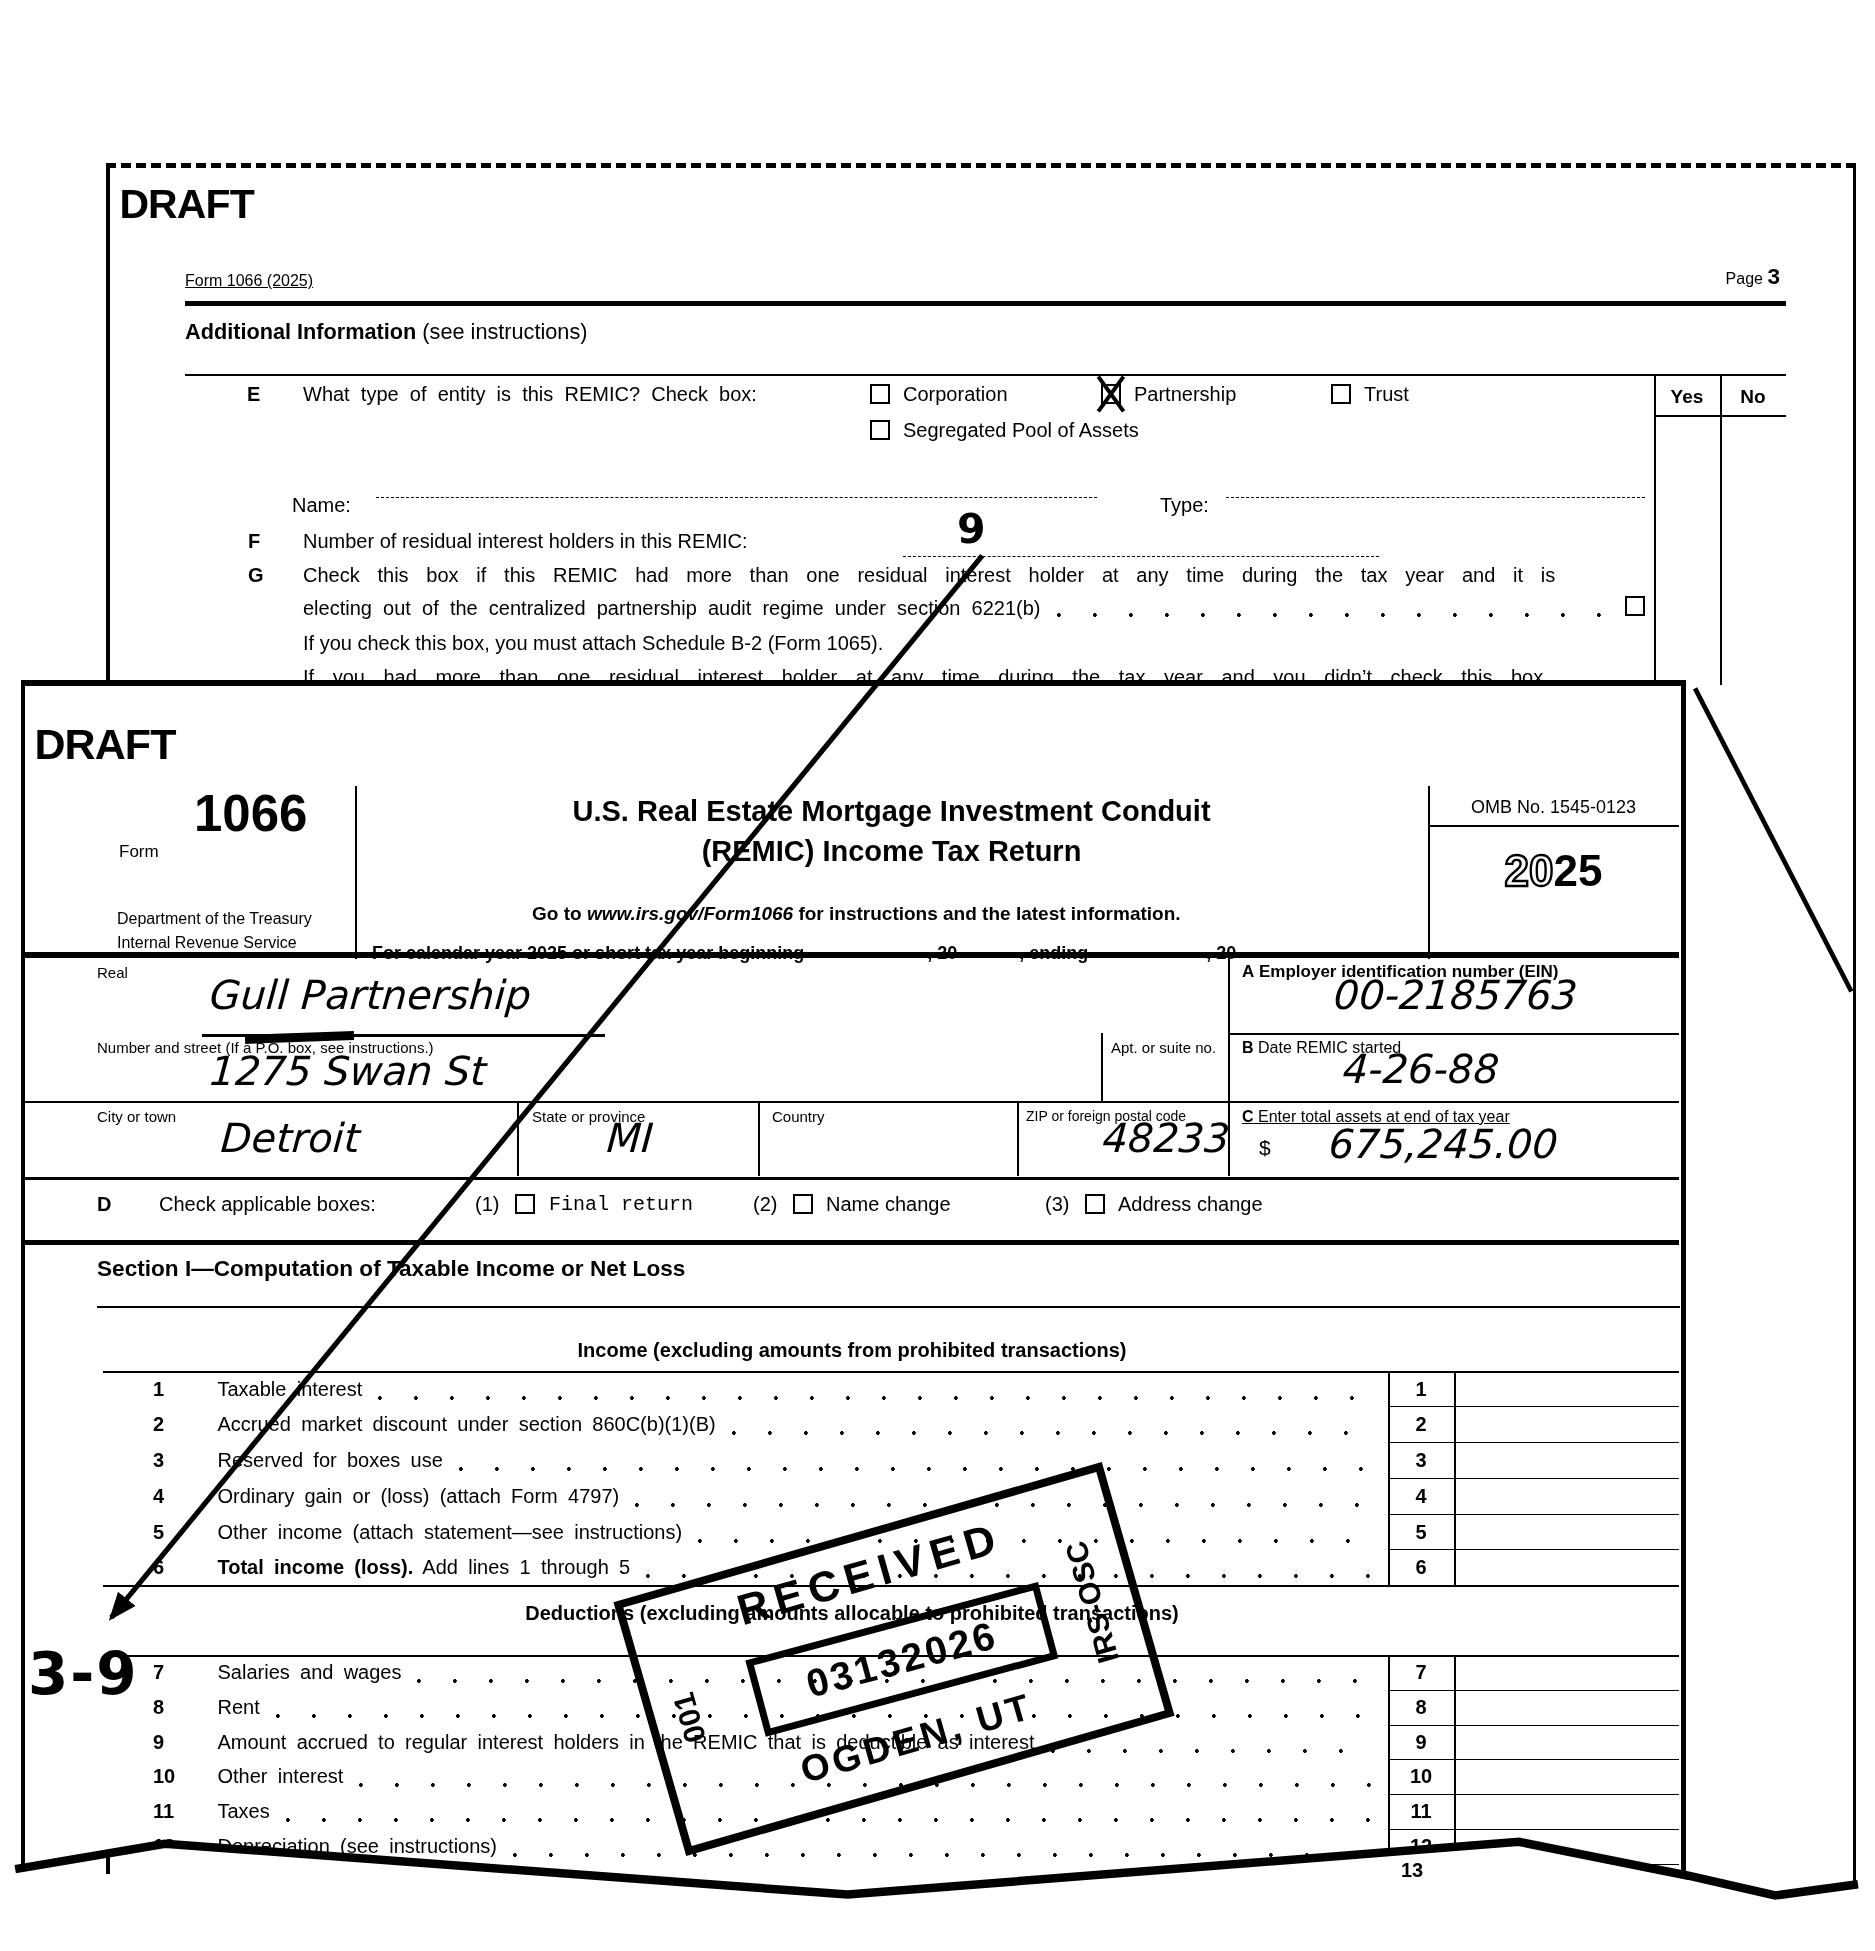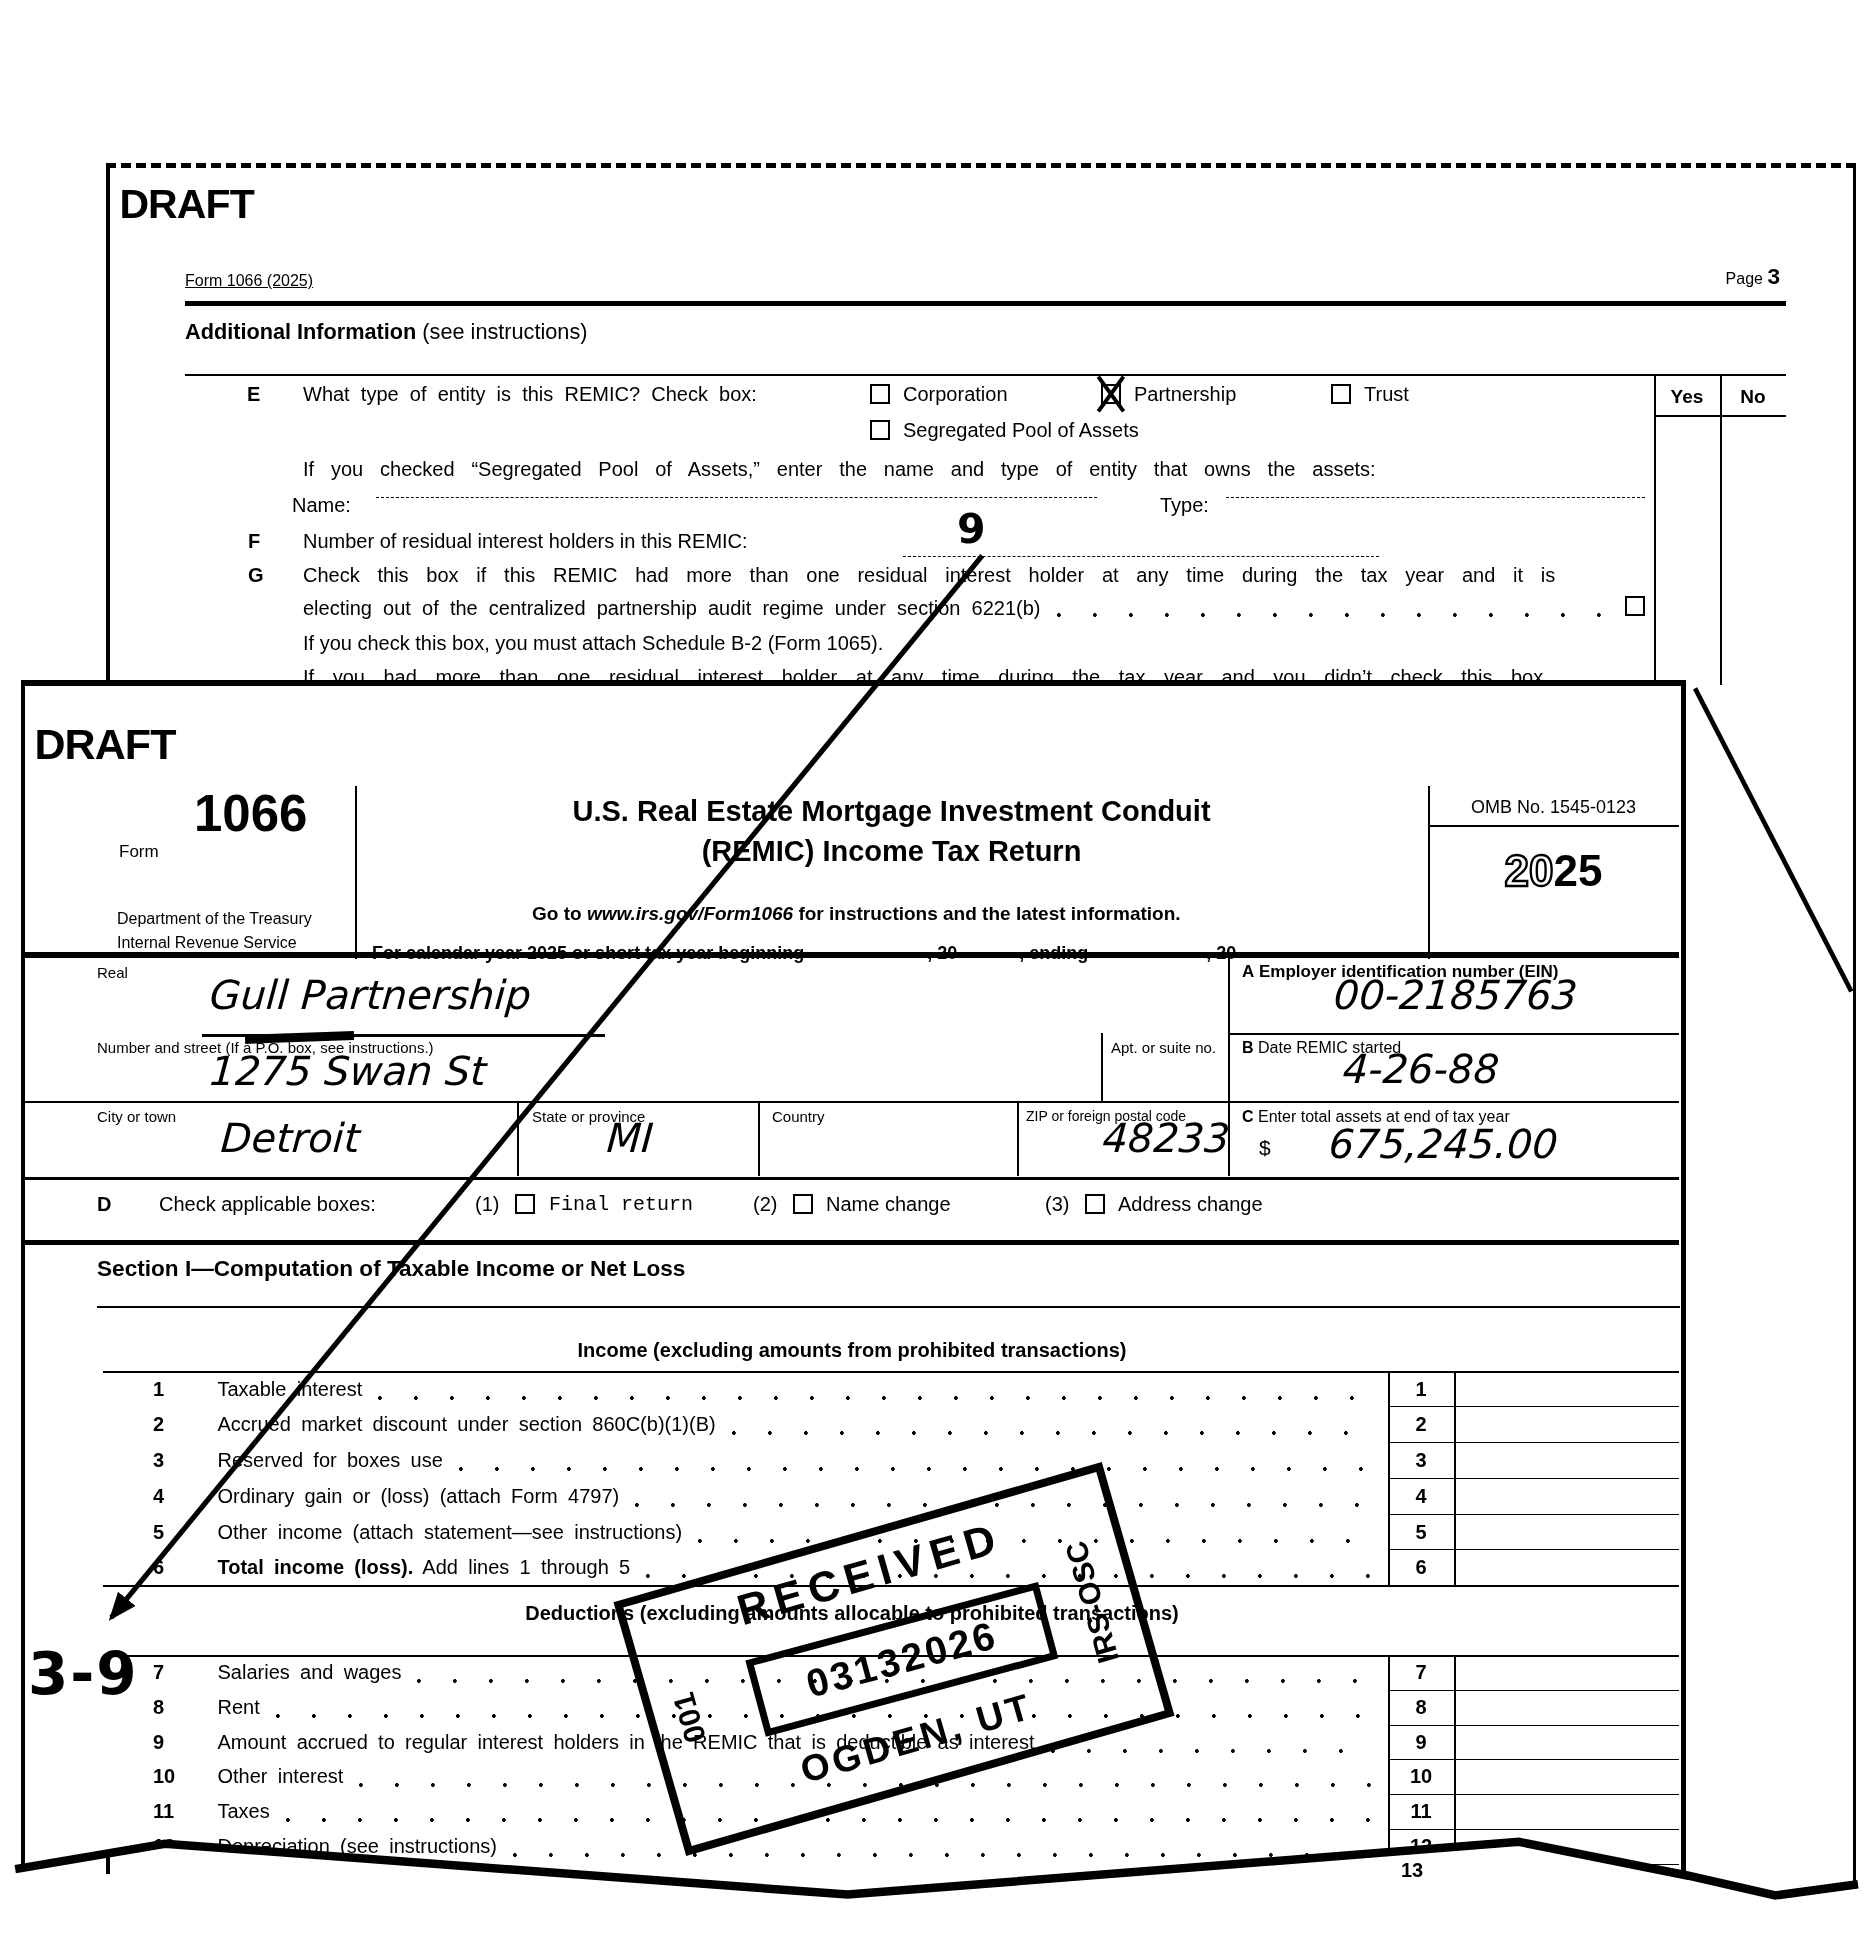--- a/index.html
+++ b/index.html
@@ -79,21 +79,20 @@
     <span class="cb" style="position:absolute;left:0;top:0;"></span>
     <span class="xbar x1"></span>
     <span class="xbar x2"></span>
   </span>
   <div class="abs body21" style="left:1024px;top:215px;">Partnership</div>
   <span class="cb abs" style="left:1221px;top:216px;"></span>
   <div class="abs body21" style="left:1254px;top:215px;">Trust</div>
   <span class="cb abs" style="left:760px;top:252px;"></span>
   <div class="abs body21" style="left:793px;top:251px;">Segregated Pool of Assets</div>
 
-  <div class="abs body21" style="left:193px;top:290px;word-spacing:11.3px;">If you checked “Segregated Pool of Assets,” enter the name and type of entity that owns the assets:</div>
 
   <div class="abs body21" style="left:182px;top:326px;">Name:</div>
   <div class="dashfield" style="left:266px;top:303px;width:721px;"></div>
   <div class="abs body21" style="left:1050px;top:326px;">Type:</div>
   <div class="dashfield" style="left:1116px;top:303px;width:419px;"></div>
 
   <div class="abs bold body21" style="left:138px;top:362px;">F</div>
   <div class="abs body21" style="left:193px;top:362px;">Number of residual interest holders in this REMIC:</div>
   <div class="dashfield" style="left:793px;top:362px;width:476px;"></div>
   <div class="abs" style="left:847px;top:337px;font-family:'DejaVu Sans',sans-serif;font-weight:bold;font-size:41px;">9</div>
@@ -166,21 +165,21 @@
   <div class="lbl" style="left:72px;top:422px;">City or town</div>
   <div class="abs hand" style="left:196px;top:429px;">Detroit</div>
   <div class="vline" style="left:492px;top:415px;width:1.9px;height:75px;"></div>
   <div class="lbl" style="left:507px;top:422px;">State or province</div>
   <div class="abs hand" style="left:582px;top:429px;">MI</div>
   <div class="vline" style="left:733px;top:415px;width:1.9px;height:75px;"></div>
   <div class="lbl" style="left:747px;top:422px;">Country</div>
   <div class="vline" style="left:992px;top:415px;width:1.9px;height:75px;"></div>
   <div class="lbl" style="left:1001px;top:422px;font-size:14px;">ZIP or foreign postal code</div>
   <div class="abs hand" style="left:1036px;top:429px;width:169px;text-align:right;">48233</div>
-  <div class="lbl" style="left:1217px;top:422px;font-size:16px;">
+  <div class="lbl" style="left:1217px;top:422px;font-size:16px;text-decoration:underline;">
     <b>C</b>&nbsp;<span>Enter total assets at end of tax year</span>
   </div>
   <div class="abs" style="left:1234px;top:450px;font-size:21px;">$</div>
   <div class="abs hand" style="left:1304px;top:435px;">675,245.00</div>
   <div class="hline" style="left:0;top:491px;width:1654px;height:2.8px;"></div>
 
   <div class="abs bold body21" style="left:72px;top:507px;">D</div>
   <div class="abs body21" style="left:134px;top:507px;">Check applicable boxes:</div>
   <div class="abs body21" style="left:450px;top:507px;">(1)</div>
   <span class="cb abs" style="left:490px;top:508px;"></span>

